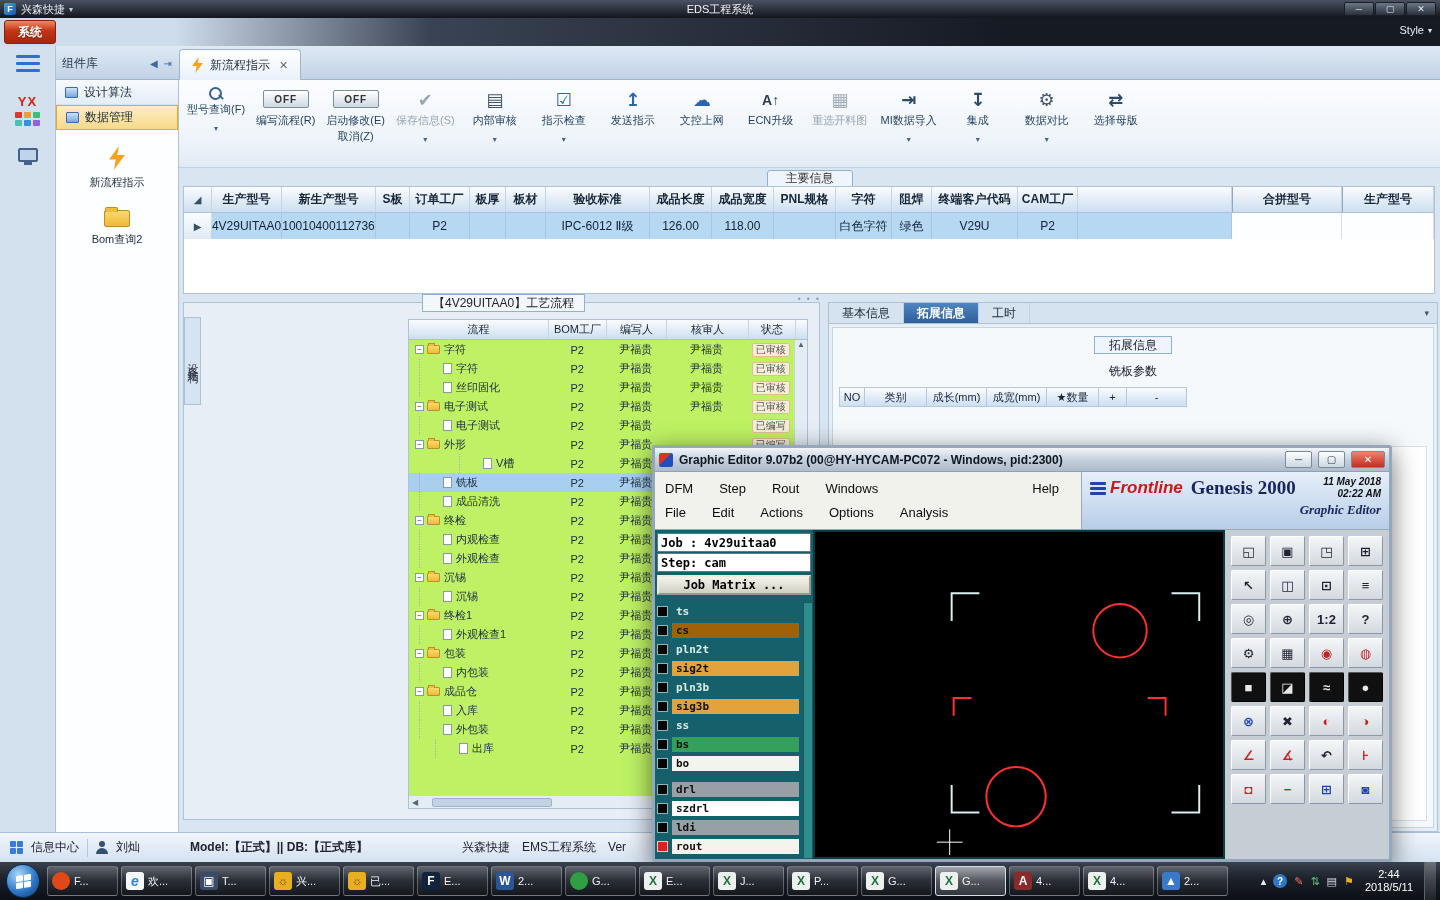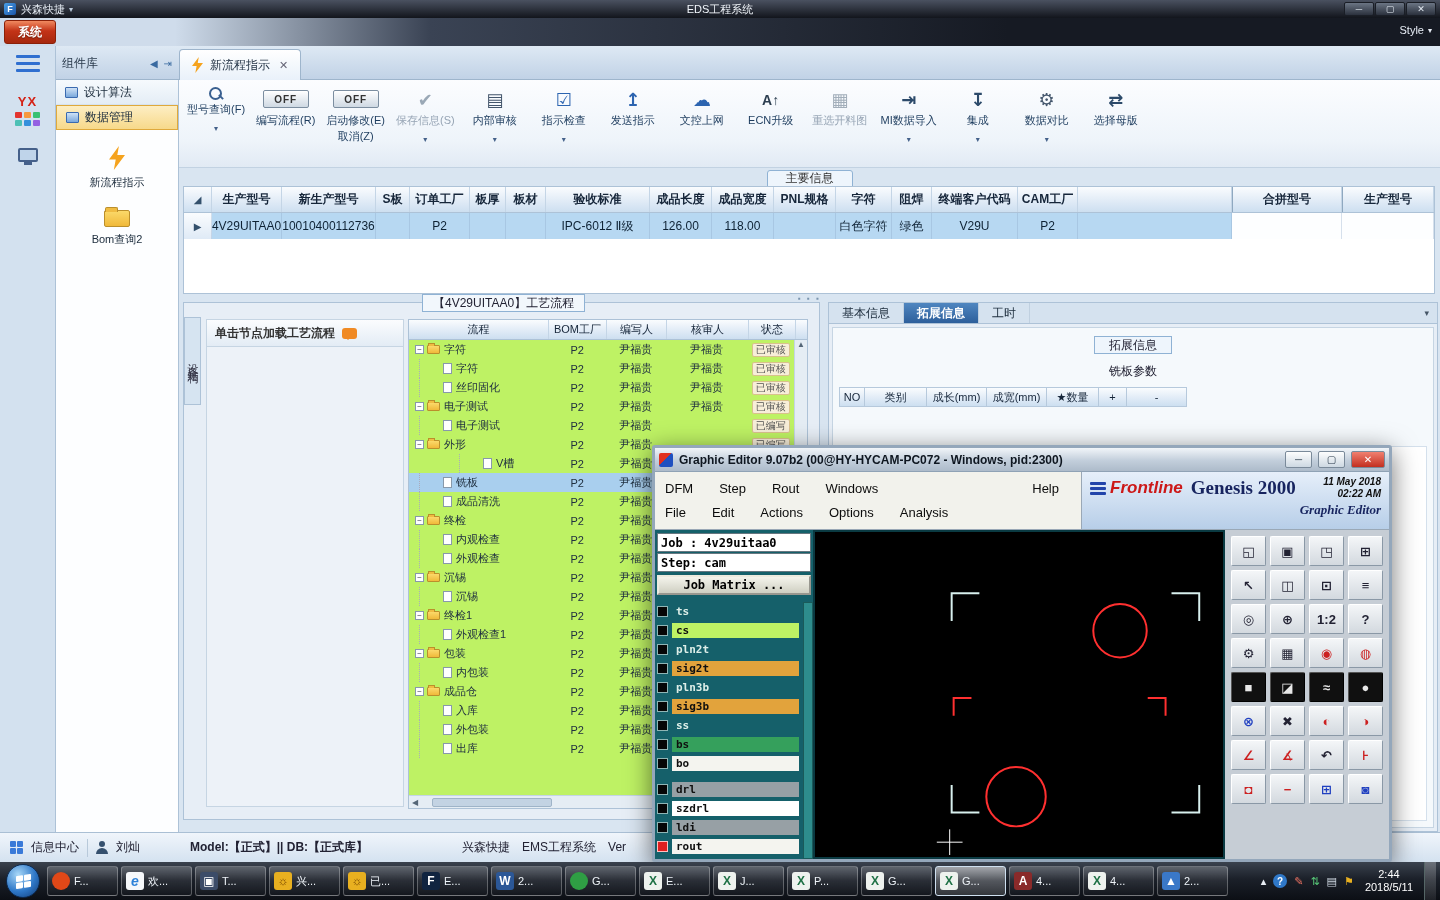--- a/index.html
+++ b/index.html
@@ -434,26 +434,20 @@
         <div class="dc" style="width: 110px; background: rgb(253, 254, 255);"></div>
         <div class="dc" style="width: 92px; background: rgb(253, 254, 255);"></div>
       </div>
   </div>
 
   <div id="splitter">▪ ▪ ▪</div>
 
   <div id="proc">
     <div id="proc-title">【4V29UITAA0】工艺流程</div>
     <div id="side-tab">设备结构</div>
-    <div id="hint-box">
-      <div id="hint-head">
-        <span>单击节点加载工艺流程</span>
-        <span class="bubble"></span>
-      </div>
-    </div>
     <div id="tree">
       <div id="tree-head">
           <div class="th" style="width: 140px;">流程</div>
           <div class="th" style="width: 58px;">BOM工厂</div>
           <div class="th" style="width: 60px;">编写人</div>
           <div class="th" style="width: 82px;">核审人</div>
           <div class="th" style="width: 47px;">状态</div>
         </div>
       <div id="tree-rows">
           <div class="trow">
@@ -723,21 +717,21 @@
               <span>外包装</span>
             </div>
             <div class="tc center" style="width: 58px;">P2</div>
             <div class="tc center" style="width: 60px;">尹福贵</div>
             <div class="tc center" style="width: 82px;">尹福贵</div>
             <div class="tc center" style="width: 47px;">
               <span class="badge">已审核</span>
             </div>
           </div>
           <div class="trow">
-            <div class="tc" style="width: 140px;">
+            <div class="tc" style="width: 140px; padding-left: 16px;">
               <span class="tree-sp"></span>
               <span class="doc-ic"></span>
               <span>出库</span>
             </div>
             <div class="tc center" style="width: 58px;">P2</div>
             <div class="tc center" style="width: 60px;">尹福贵</div>
             <div class="tc center" style="width: 82px;">尹福贵</div>
             <div class="tc center" style="width: 47px;">
               <span class="badge">已审核</span>
             </div>
@@ -839,21 +833,21 @@
       <div class="job-line">Job : 4v29uitaa0</div>
       <div class="job-line">Step: cam</div>
       <div id="job-matrix">Job Matrix ...</div>
       <div id="layers">
           <div class="lrow">
             <span class="lchk"></span>
             <span class="lbar" style="color: rgb(221, 238, 232);">ts</span>
           </div>
           <div class="lrow">
             <span class="lchk"></span>
-            <span class="lbar" style="background: #bef264; color: rgb(16, 16, 16);">cs</span>
+            <span class="lbar" style="background: #a16207; color: rgb(16, 16, 16);">cs</span>
           </div>
           <div class="lrow">
             <span class="lchk"></span>
             <span class="lbar" style="color: rgb(221, 238, 232);">pln2t</span>
           </div>
           <div class="lrow">
             <span class="lchk"></span>
             <span class="lbar" style="background: rgb(226, 163, 60); color: rgb(16, 16, 16);">sig2t</span>
           </div>
           <div class="lrow">

